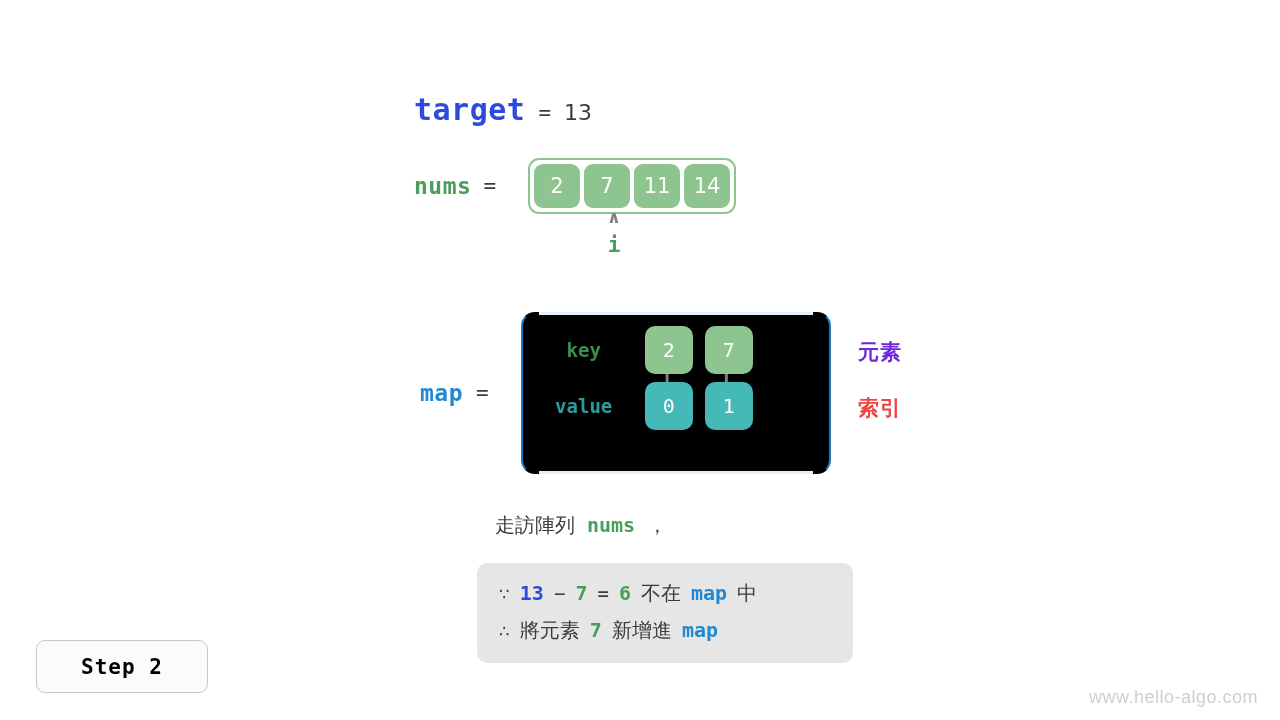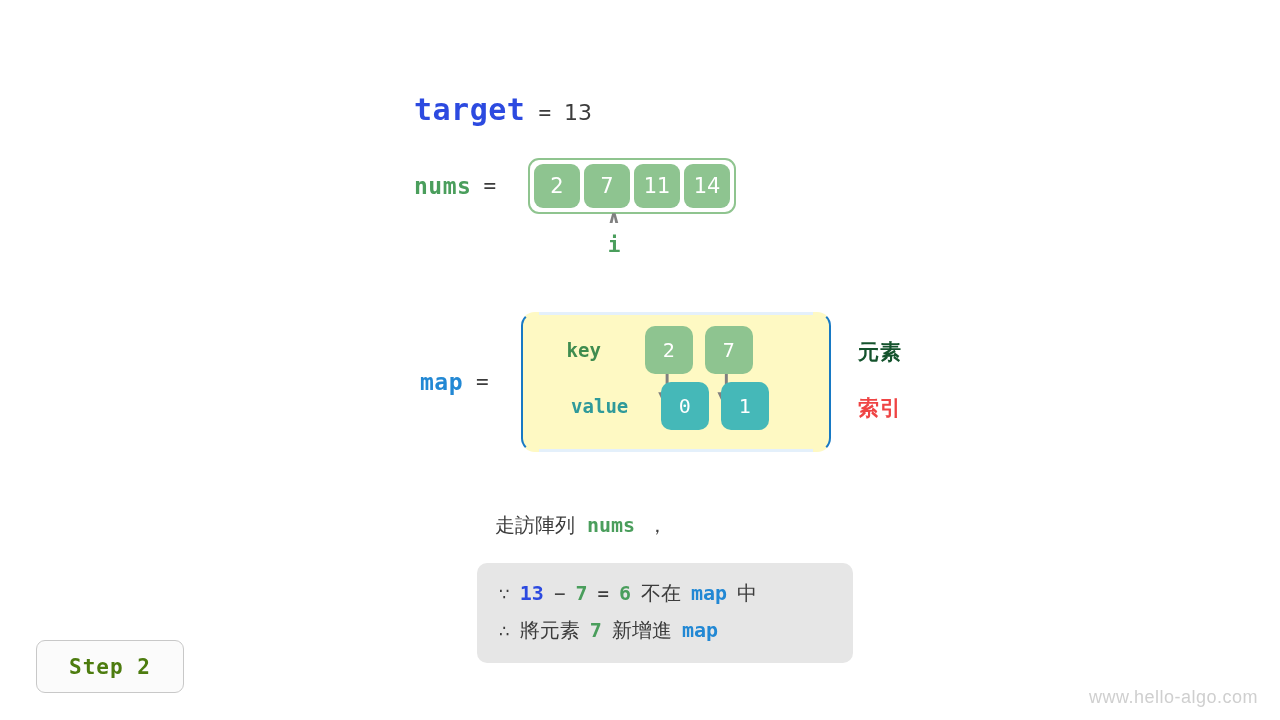--- a/index.html
+++ b/index.html
@@ -134,22 +134,22 @@
   #map-row .eq {
     font-size: 21px;
     color: #3c3c3c;
     font-family: "DejaVu Sans Mono", monospace;
     margin-left: 13px;
     margin-right: 32px;
   }
   #map-box {
     position: relative;
     width: 310px;
-    height: 140px;
-    background: #fef9c3;
+    height: 162px;
+    background: #000000;
     border: 2px solid #1779c4;
     border-top-color: transparent;
     border-bottom-color: transparent;
     border-radius: 14px;
     box-sizing: border-box;
   }
   
   #map-box::before,
   #map-box::after {
     content: "";
@@ -164,21 +164,21 @@
 
   .map-row-line {
     position: absolute;
     left: 0;
     width: 100%;
     height: 52px;
     display: flex;
     align-items: center;
   }
   #map-key-line   { top: 10px; }
-  #map-value-line { top: 66px; margin-left: 16px; }
+  #map-value-line { top: 66px; }
 
   .map-row-label {
     width: 122px;
     text-align: center;
     font-family: "DejaVu Sans Mono", monospace;
     font-weight: bold;
     font-size: 19px;
   }
   #map-key-line .map-row-label   { color: #3f8c4f; }
   #map-value-line .map-row-label { color: #2f9a9a; }
@@ -219,21 +219,21 @@
     height: 128px;
   }
   #map-legend .legend-item {
     position: absolute;
     left: 0;
     font-family: "DejaVu Sans", sans-serif;
     font-weight: bold;
     font-size: 21px;
     letter-spacing: 1px;
   }
-  #legend-element { top: 26px;  color: #14532d; }
+  #legend-element { top: 26px;  color: #6d28d9; }
   #legend-index   { top: 82px;  color: #ef4444; }
 
   
   #caption-line {
     position: absolute;
     left: 495px;
     top: 512px;
     font-size: 20px;
     color: #3c3c3c;
     white-space: nowrap;
@@ -301,32 +301,32 @@
     font-family: Liberation Serif, serif;
     font-size: 20px;
     color: #3c3c3c;
   }
 
   
   #step-badge {
     position: absolute;
     left: 36px;
     top: 640px;
-    width: 148px;
+    width: 172px;
     height: 53px;
     border: 1px solid #c8c8c8;
     border-radius: 9px;
     background: #fbfbfb;
     display: flex;
     align-items: center;
     justify-content: center;
     font-family: "DejaVu Sans Mono", monospace;
     font-weight: bold;
     font-size: 21px;
-    color: #4d7c0f;
+    color: #000000;
     letter-spacing: 1px;
     box-sizing: border-box;
   }
 
   
   #watermark {
     position: absolute;
     right: 22px;
     bottom: 12px;
     font-family: Liberation Sans, sans-serif;

